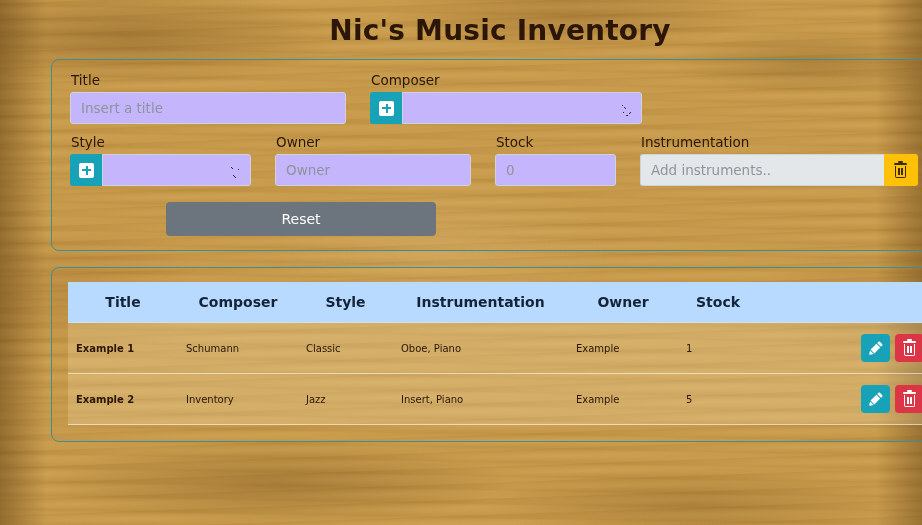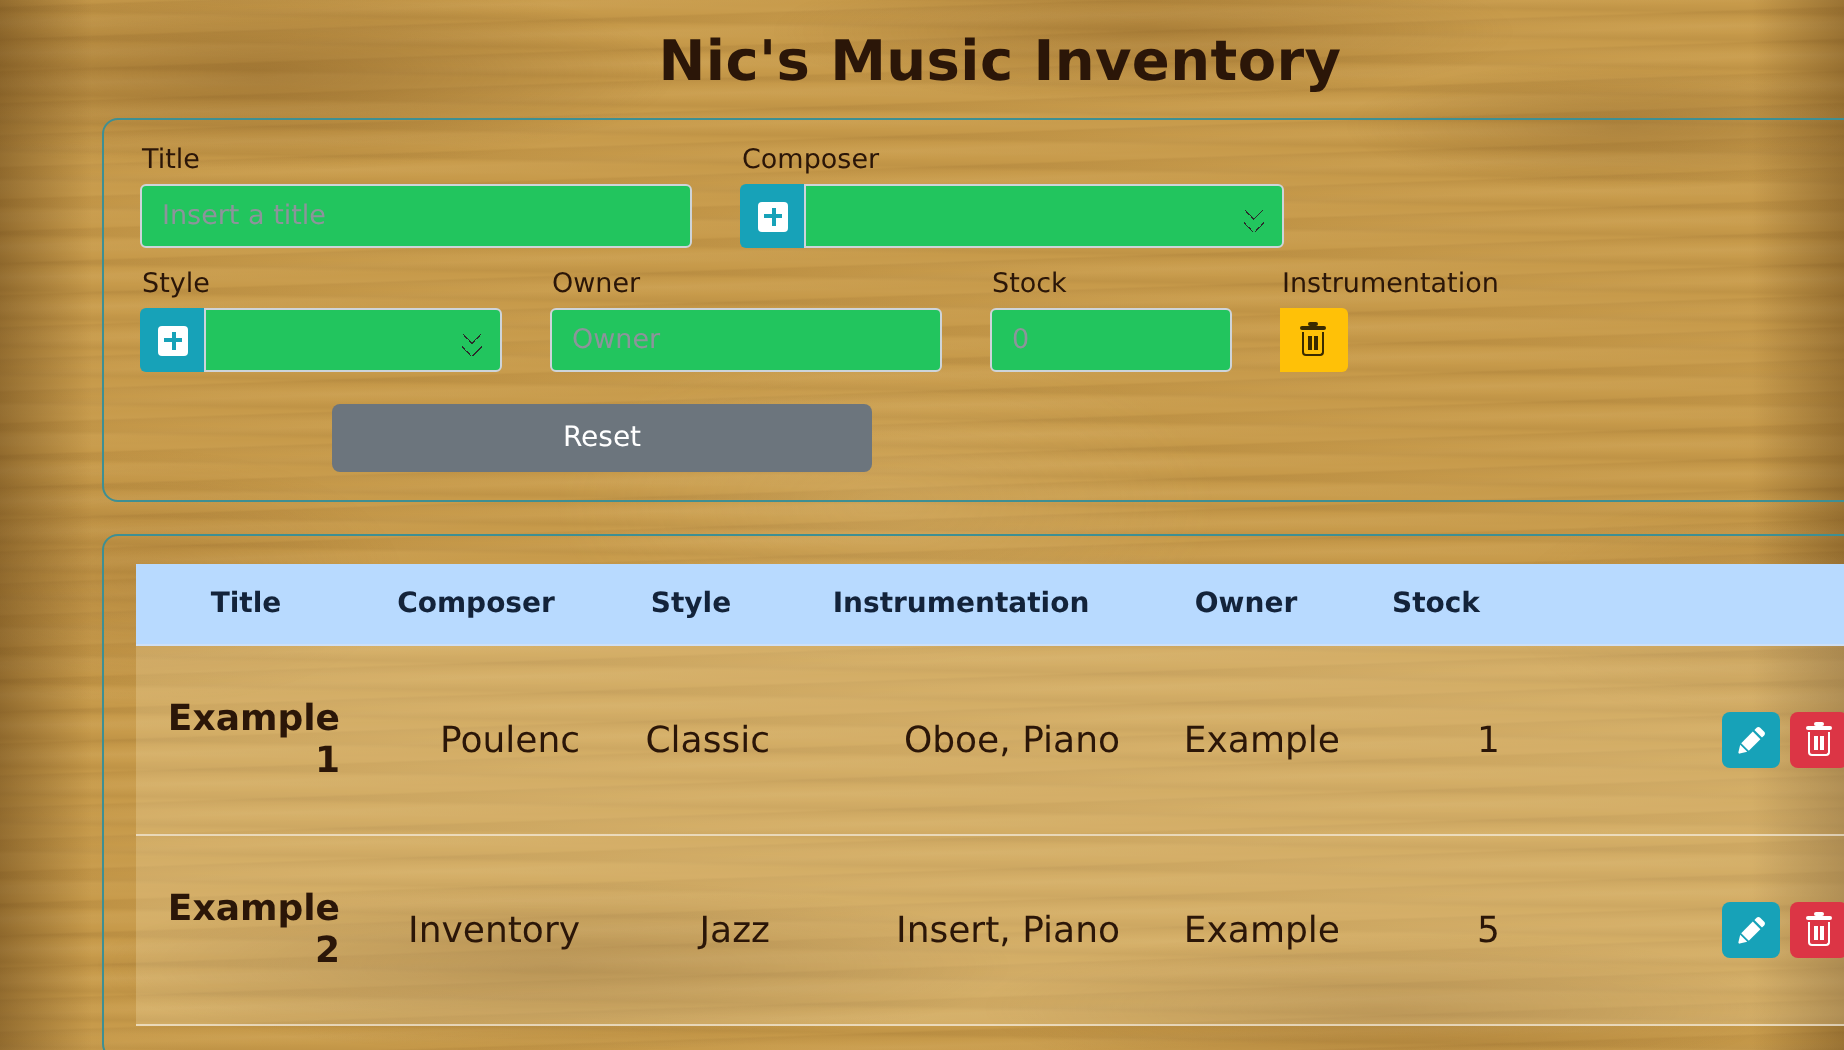--- a/index.html
+++ b/index.html
@@ -89,21 +89,21 @@
     font-size:13.5px;
     color:#2b1608;
     margin:0 0 4px 1px;
     font-family:"DejaVu Sans", sans-serif;
   }
   .ctrl-wrap { display:flex; height:32px; }
 
   .txt, .sel {
     height:32px;
     border:1px solid #ced4da;
-    background:#22c55e;
+    background:#c4b5fd;
     font-size:13.5px;
     color:#495057;
     padding:0 10px;
     border-radius:3px;
     outline:none;
     font-family:"DejaVu Sans", sans-serif;
     width:100%;
   }
   .txt::placeholder { color:#8d949b; }
   .txt.disabledish {
@@ -211,24 +211,24 @@
     background:#b8daff;
     color:#13233a;
     font-size:14px;
     font-weight:700;
     padding:12px 8px;
     text-align:center;
     border:none;
     border-bottom:1px solid #cfe0f5;
   }
   tbody td, tbody th {
-    font-size:18px;
+    font-size:10px;
     color:#2b1608;
-    padding:26px 8px;
-    text-align:right;
+    padding:11px 8px;
+    text-align:left;
     border-top:1px solid rgba(255,255,255,.55);
     background:rgba(255,240,200,.22);
     font-weight:400;
   }
   tbody th { font-weight:700; }
   tbody tr:last-child td, tbody tr:last-child th { border-bottom:1px solid rgba(255,255,255,.55); }
 
   .rowbtns { display:flex; gap:5px; justify-content:flex-end; }
   .icon-btn {
     width:29px; height:28px; border:none; border-radius:4px;
@@ -310,20 +310,21 @@
       <div class="fgroup" style="width:145px;">
         <label class="flabel">Stock</label>
         <div class="ctrl-wrap">
           <input class="txt" type="text" placeholder="0" style="">
         </div>
       </div>
 
       <div class="fgroup" style="width:278px;padding-right:0;">
         <label class="flabel">Instrumentation</label>
         <div class="ctrl-wrap">
+          <input class="txt disabledish has-trash" type="text" placeholder="Add instruments.." style="">
           <div class="addon-trash">
             <span class="trash" style="color:#3a2b00;">
               <span class="hand"></span>
                 <span class="lid"></span>
                 <span class="can"></span>
             </span>
           </div>
         </div>
       </div>
 
@@ -345,21 +346,21 @@
           <th class="w-instr">Instrumentation</th>
           <th class="w-owner">Owner</th>
           <th class="w-stock">Stock</th>
           <th></th>
         </tr>
       </thead>
       <tbody>
 
         <tr>
           <th>Example 1</th>
-          <td>Poulenc</td>
+          <td>Schumann</td>
           <td>Classic</td>
           <td>Oboe, Piano</td>
           <td>Example</td>
           <td>1</td>
           <td>
             <div class="rowbtns">
               <button class="icon-btn edit">
                 <svg class="pencil" viewBox="0 0 16 16">
                   <path d="M12.1 1.9c-.5-.5-1.3-.5-1.8 0L9.2 3l3.8 3.8 1.1-1.1c.5-.5.5-1.3 0-1.8L12.1 1.9z" fill="#fff"></path>
                   <path d="M8.4 3.8L2.6 9.6l3.8 3.8 5.8-5.8L8.4 3.8z" fill="#fff"></path>

